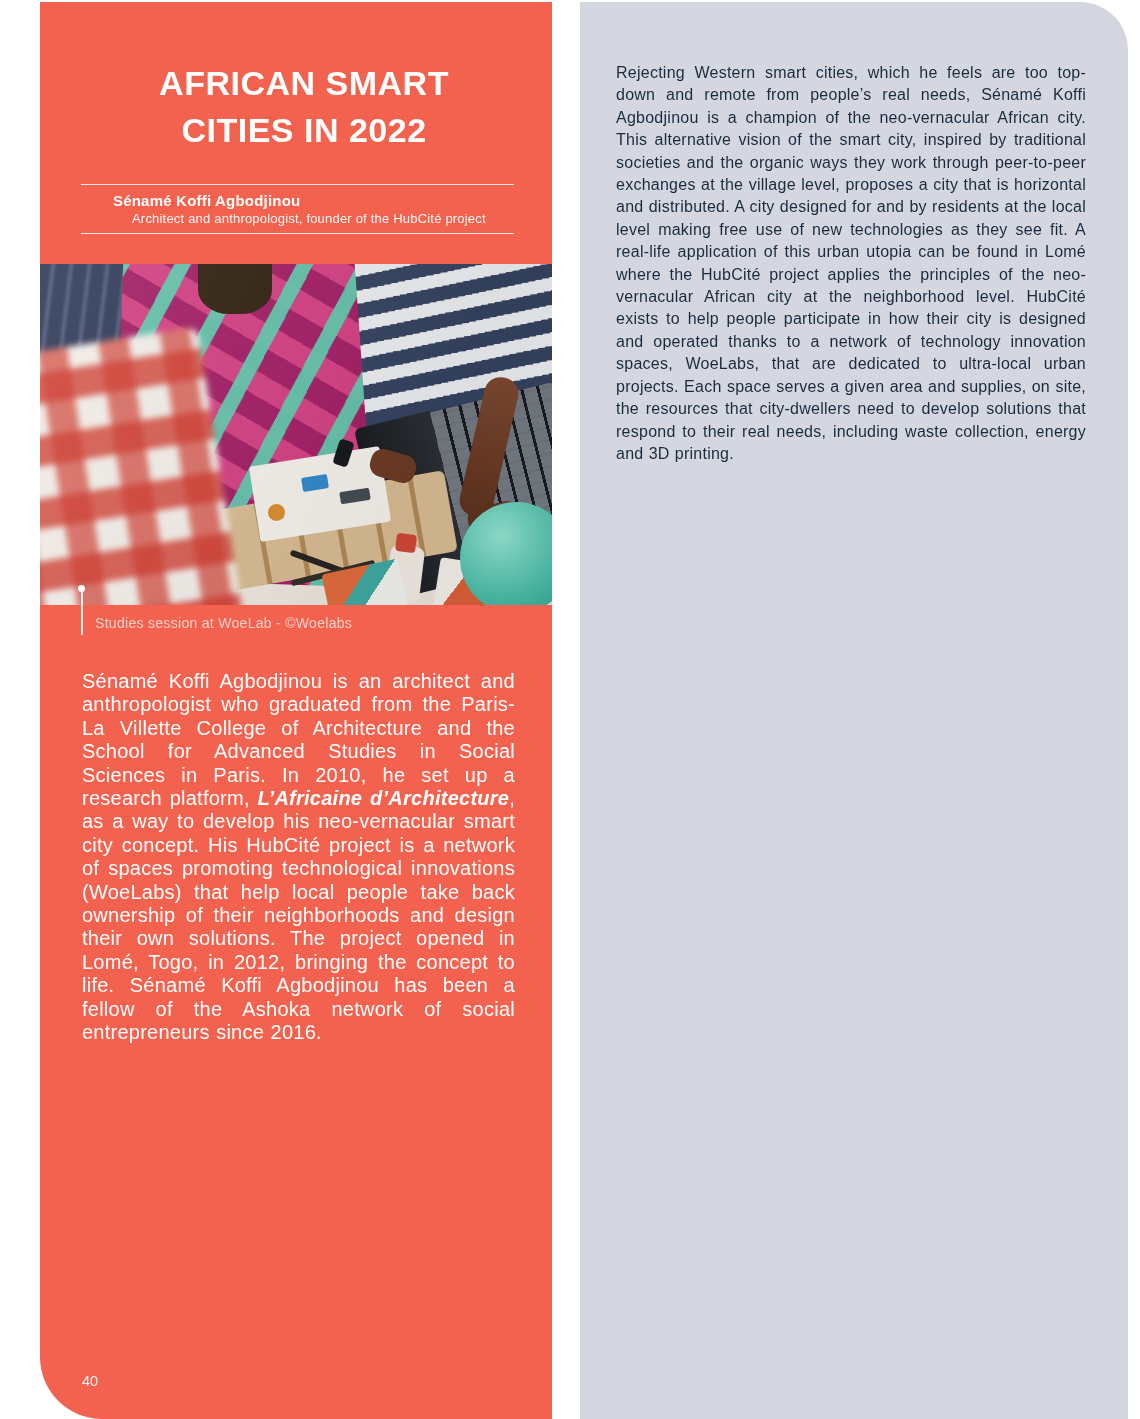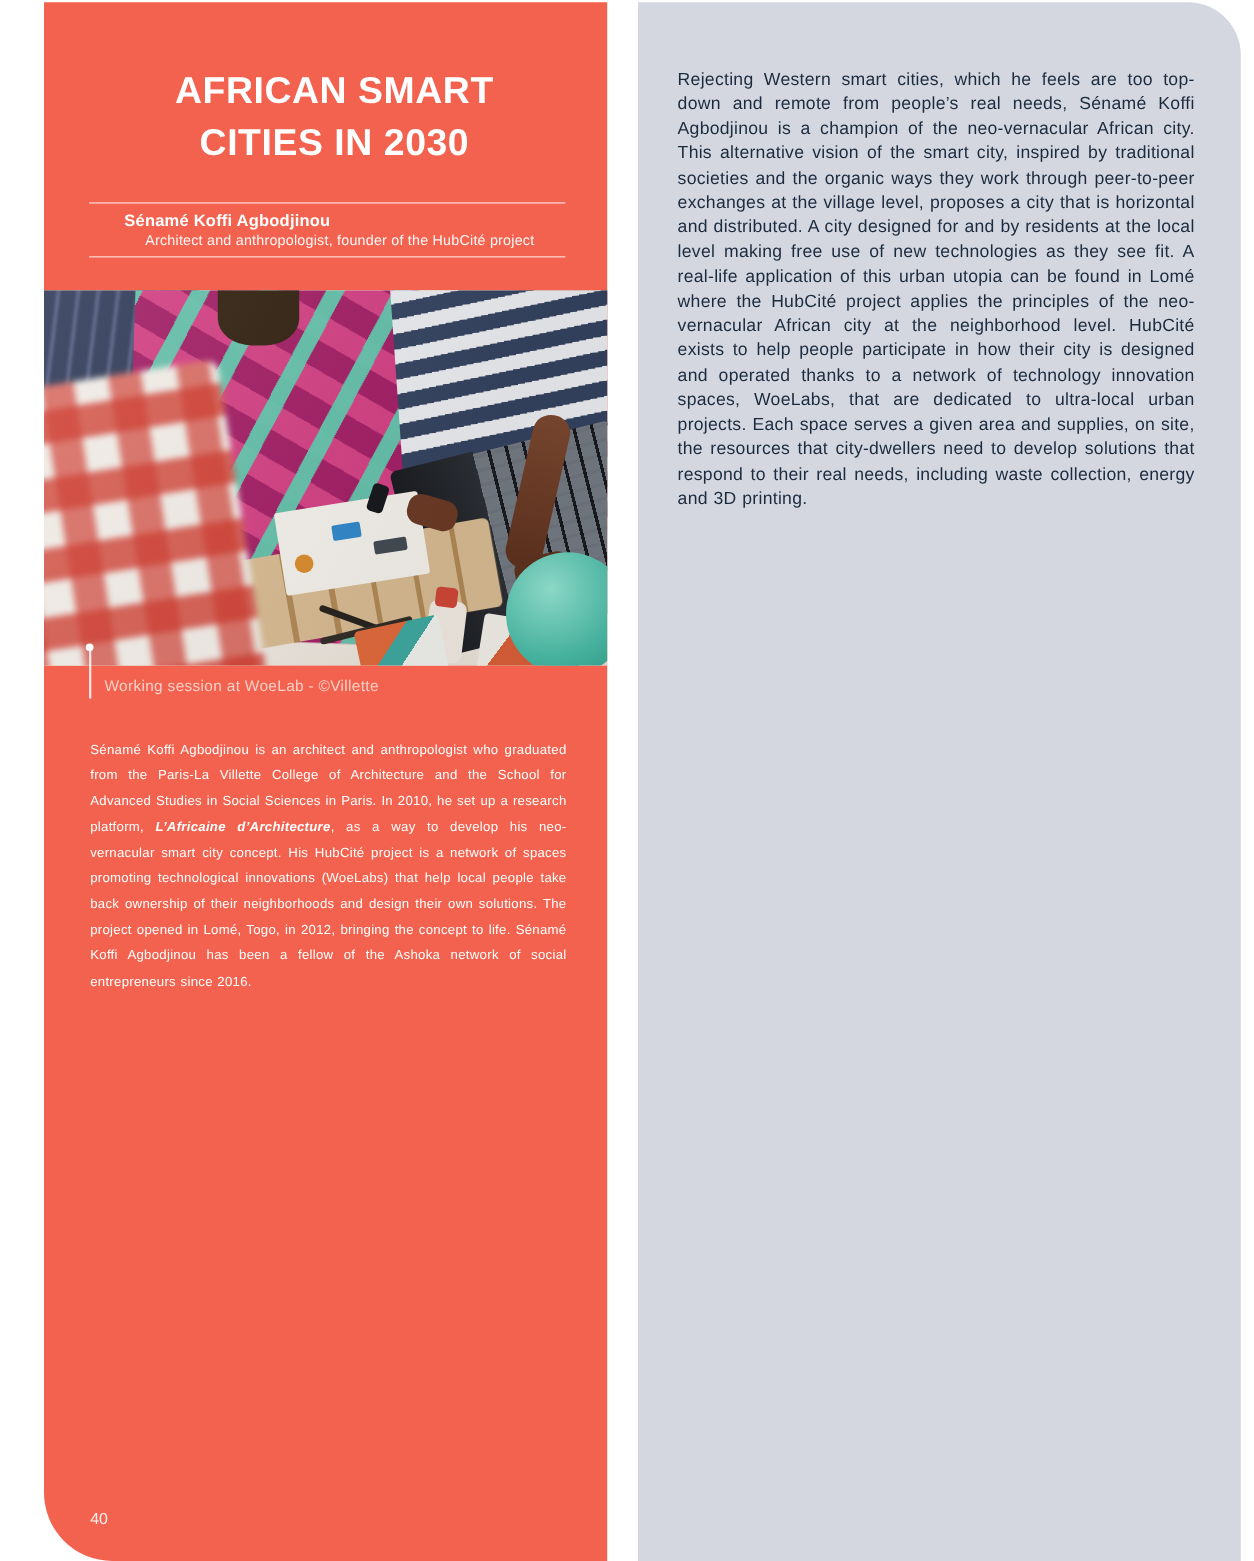--- a/index.html
+++ b/index.html
@@ -131,21 +131,21 @@
   .pin-dot { position:absolute; left:38px; top:583px; width:7px; height:7px; border-radius:50%; background:#ffffff; z-index:10; }
   .pin-line { position:absolute; left:41px; top:589px; width:1.5px; height:44px; background:rgba(255,255,255,0.85); z-index:10; }
   .photo-caption {
     position:absolute; left:55px; top:613px; color:rgba(255,238,232,0.78);
     font-size:14px; letter-spacing:0.3px;
   }
 
   
   .bio {
     position:absolute; left:42px; top:668px; width:433px;
-    color:#ffffff; font-size:12px; line-height:23.4px;
+    color:#ffffff; font-size:20px; line-height:23.4px;
     text-align:justify; letter-spacing:0.25px; word-spacing:0.6px;
   }
   .bio .em { font-style:italic; font-weight:bold; }
 
   .page-number { position:absolute; left:42px; top:1371px; color:rgba(255,255,255,0.92); font-size:14.5px; }
 
   
   .body-text {
     position:absolute; left:36px; top:60px; width:470px;
     color:#1B2B3E; font-size:16px; line-height:22.4px;
@@ -153,21 +153,21 @@
   }
 </style>
 </head>
 <body>
 
 <div class="page">
 
   <section class="panel-left">
 
     <h1 class="title"><span>AFRICAN SMART</span><br>
-      <span>CITIES IN 2030</span>
+      <span>CITIES IN 2022</span>
     </h1>
 
     <div class="rule rule-top"></div>
     <div class="author-name">Sénamé Koffi Agbodjinou</div>
     <div class="author-role">Architect and anthropologist, founder of the HubCité project</div>
     <div class="rule rule-bottom"></div>
 
     <figure class="photo">
       <div class="ph-bg"></div>
       <div class="ph-brick"></div>
@@ -195,21 +195,21 @@
       <div class="ph-glue-cap"></div>
       <div class="ph-box-a"></div>
       <div class="ph-box-b"></div>
       <div class="ph-sphere"></div>
       <div class="ph-person-plaid"></div>
       <div class="ph-wash"></div>
     </figure>
 
     <div class="pin-dot"></div>
     <div class="pin-line"></div>
-    <figcaption class="photo-caption">Working session at WoeLab - ©Villette</figcaption>
+    <figcaption class="photo-caption">Studies session at WoeLab - ©Woelabs</figcaption>
 
     <p class="bio"><span>Sénamé Koffi Agbodjinou is an architect and anthropologist who graduated from the Paris-La Villette College of Architecture and the School for Advanced Studies in Social Sciences in Paris. In 2010, he set up a research platform, </span><span class="em">L’Africaine d’Architecture</span><span>, as a way to develop his neo-vernacular smart city concept. His HubCité project is a network of spaces promoting technological innovations (WoeLabs) that help local people take back ownership of their neighborhoods and design their own solutions. The project opened in Lomé, Togo, in 2012, bringing the concept to life. Sénamé Koffi Agbodjinou has been a fellow of the Ashoka network of social entrepreneurs since 2016.</span></p>
 
     <div class="page-number">40</div>
   </section>
 
   <section class="panel-right">
     <p class="body-text">Rejecting Western smart cities, which he feels are too top-down and remote from people’s real needs, Sénamé Koffi Agbodjinou is a champion of the neo-vernacular African city. This alternative vision of the smart city, inspired by traditional societies and the organic ways they work through peer-to-peer exchanges at the village level, proposes a city that is horizontal and distributed. A city designed for and by residents at the local level making free use of new technologies as they see fit. A real-life application of this urban utopia can be found in Lomé where the HubCité project applies the principles of the neo-vernacular African city at the neighborhood level. HubCité exists to help people participate in how their city is designed and operated thanks to a network of technology innovation spaces, WoeLabs, that are dedicated to ultra-local urban projects. Each space serves a given area and supplies, on site, the resources that city-dwellers need to develop solutions that respond to their real needs, including waste collection, energy and 3D printing.</p>
   </section>
 

